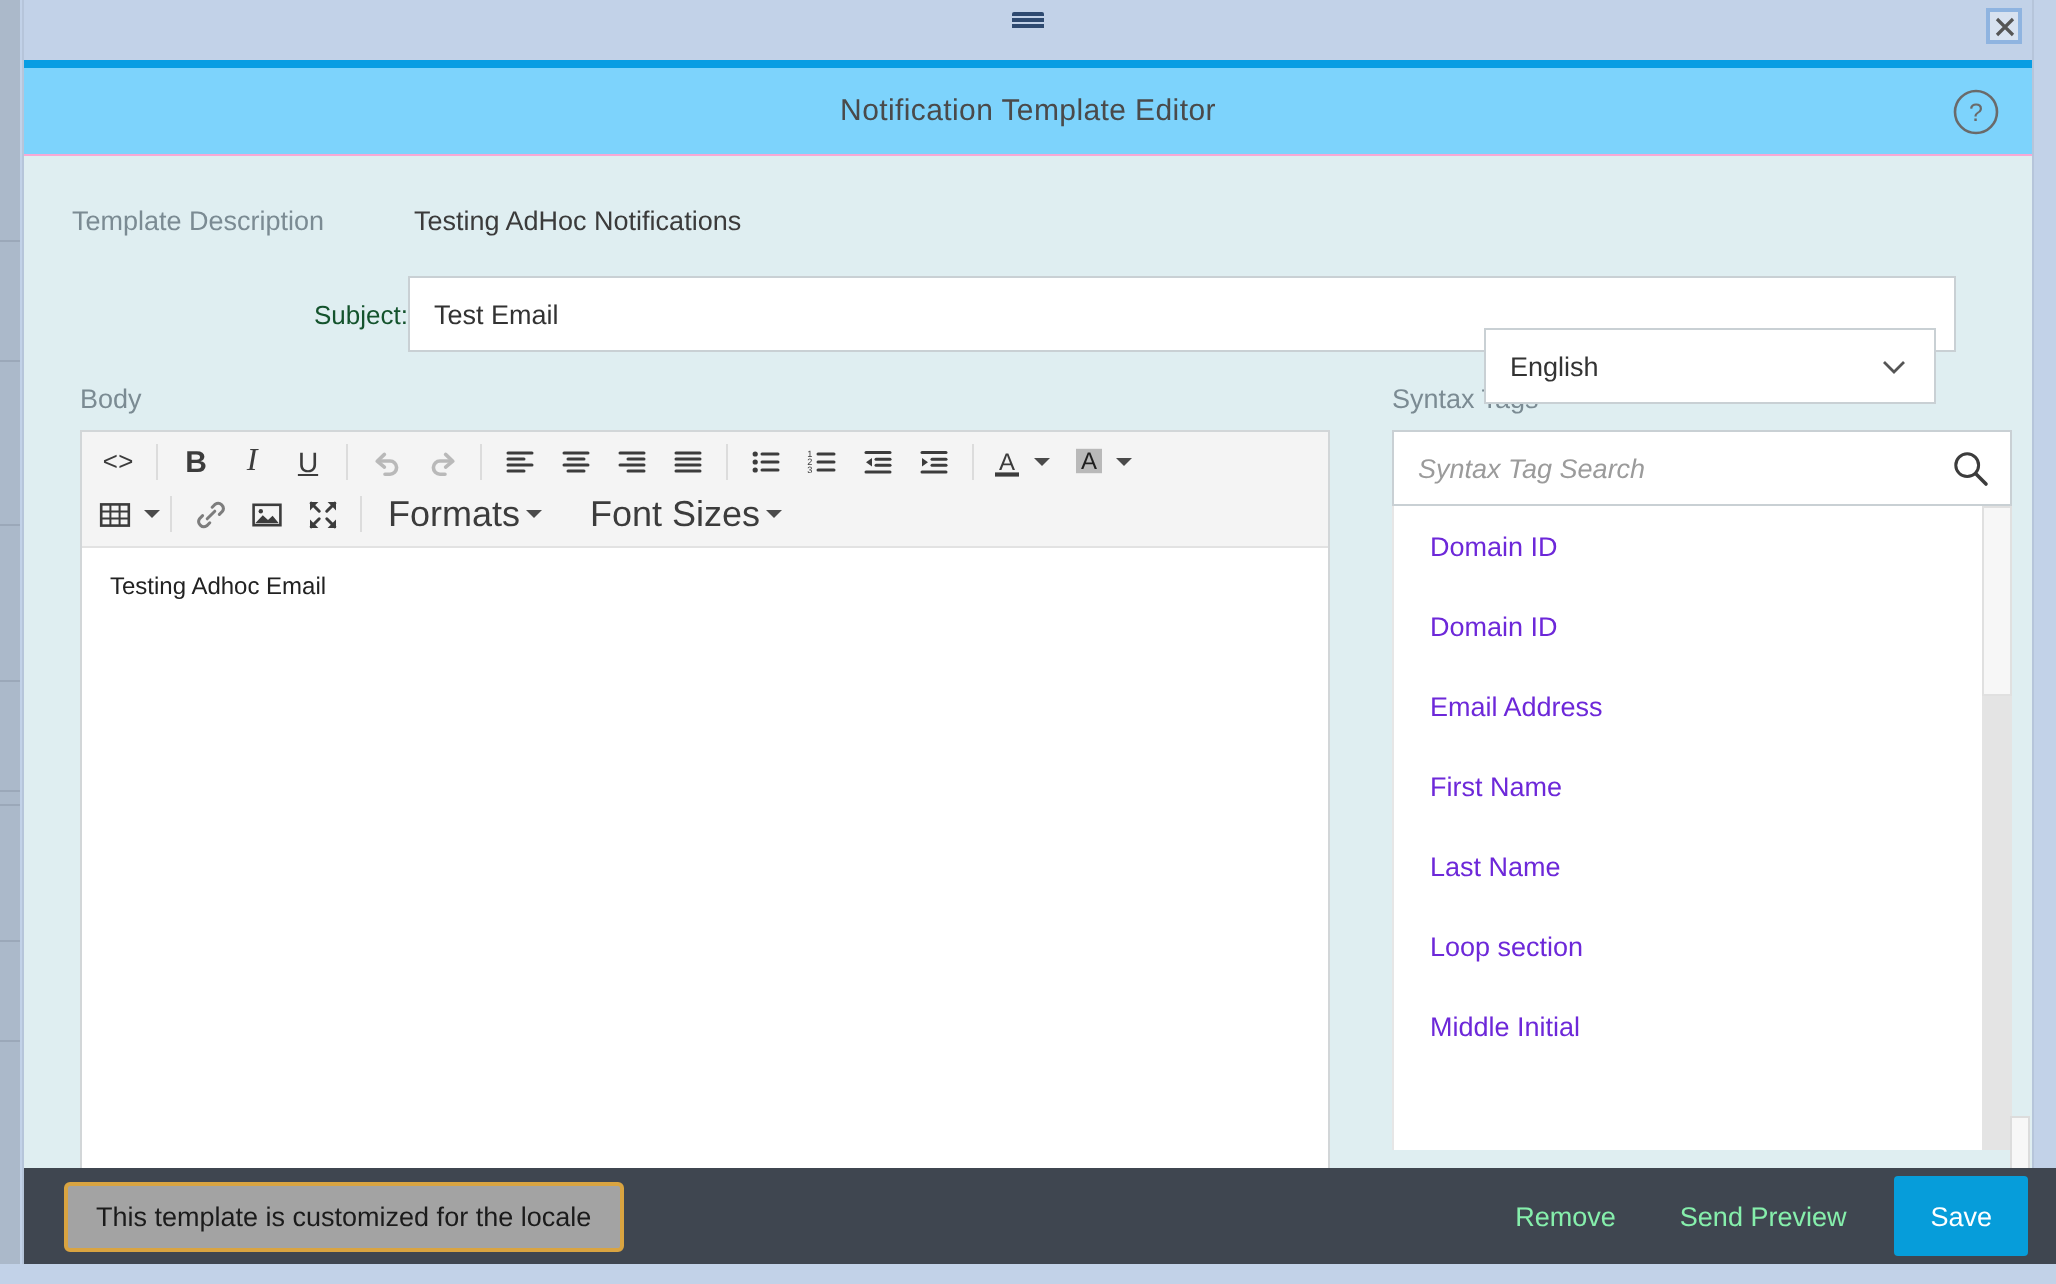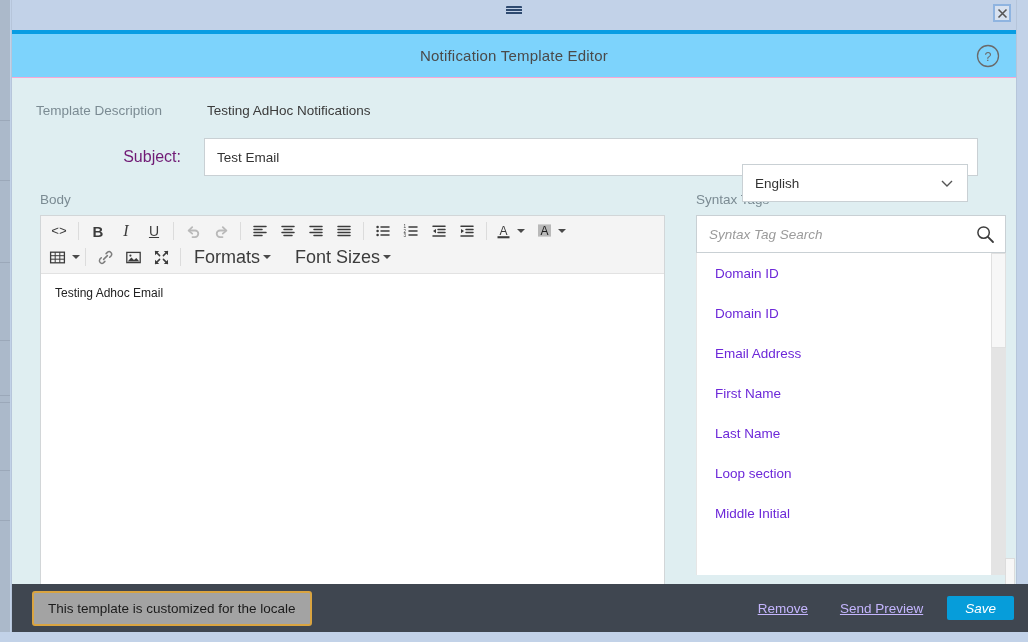--- a/index.html
+++ b/index.html
@@ -108,22 +108,22 @@
     position: absolute; right: 12px; top: 50%; transform: translateY(-50%);
     line-height: 0;
   }
 
   
   #subject-row {
     display: flex; align-items: center;
     padding: 12px 0 0 24px;
   }
   #subject-label {
-    width: 168px; text-align: right; padding-right: 23px;
-    font-size: 16px; color: #701a75;
+    width: 168px; text-align: right; padding-right: 0;
+    font-size: 13px; color: #14532d;
   }
   #subject-input {
     width: 774px; height: 38px;
     border: 1px solid #c9d0d4; background: #fff;
     font-family: "Liberation Sans", sans-serif;
     font-size: 13.5px; color: #333;
     padding: 0 12px;
     outline: none;
   }
 
@@ -259,35 +259,33 @@
     border: 2px solid #d9a441;
     color: #1b1b1b;
     font-size: 13.5px;
     padding: 8px 14px;
     border-radius: 3px;
   }
   #footer-actions {
     margin-left: auto; display: flex; align-items: center; height: 100%;
   }
   .footer-btn {
-    color: #c4b5fd; font-size: 13.5px;
+    color: #86efac; font-size: 13.5px;
     padding: 0 16px; height: 100%;
     display: flex; align-items: center;
     cursor: pointer; background: transparent; border: none;
     font-family: "Liberation Sans", sans-serif;
-    text-decoration: underline;
   }
   #save-button {
     background: #069dda; color: #fff;
-    height: 24px; margin: 0 14px 0 8px;
+    height: 40px; margin: 0 14px 0 8px;
     padding: 0 18px;
     border: none; border-radius: 2px;
     font-size: 13.5px; cursor: pointer;
     font-family: "Liberation Sans", sans-serif;
-    font-style: italic;
   }
   #footer-bottom-strip {
     position: absolute; left: 0; right: 0; bottom: 0; height: 10px;
     background: #c2d2e8;
   }
 </style>
 </head>
 <body>
 
 <div id="bg-page">

